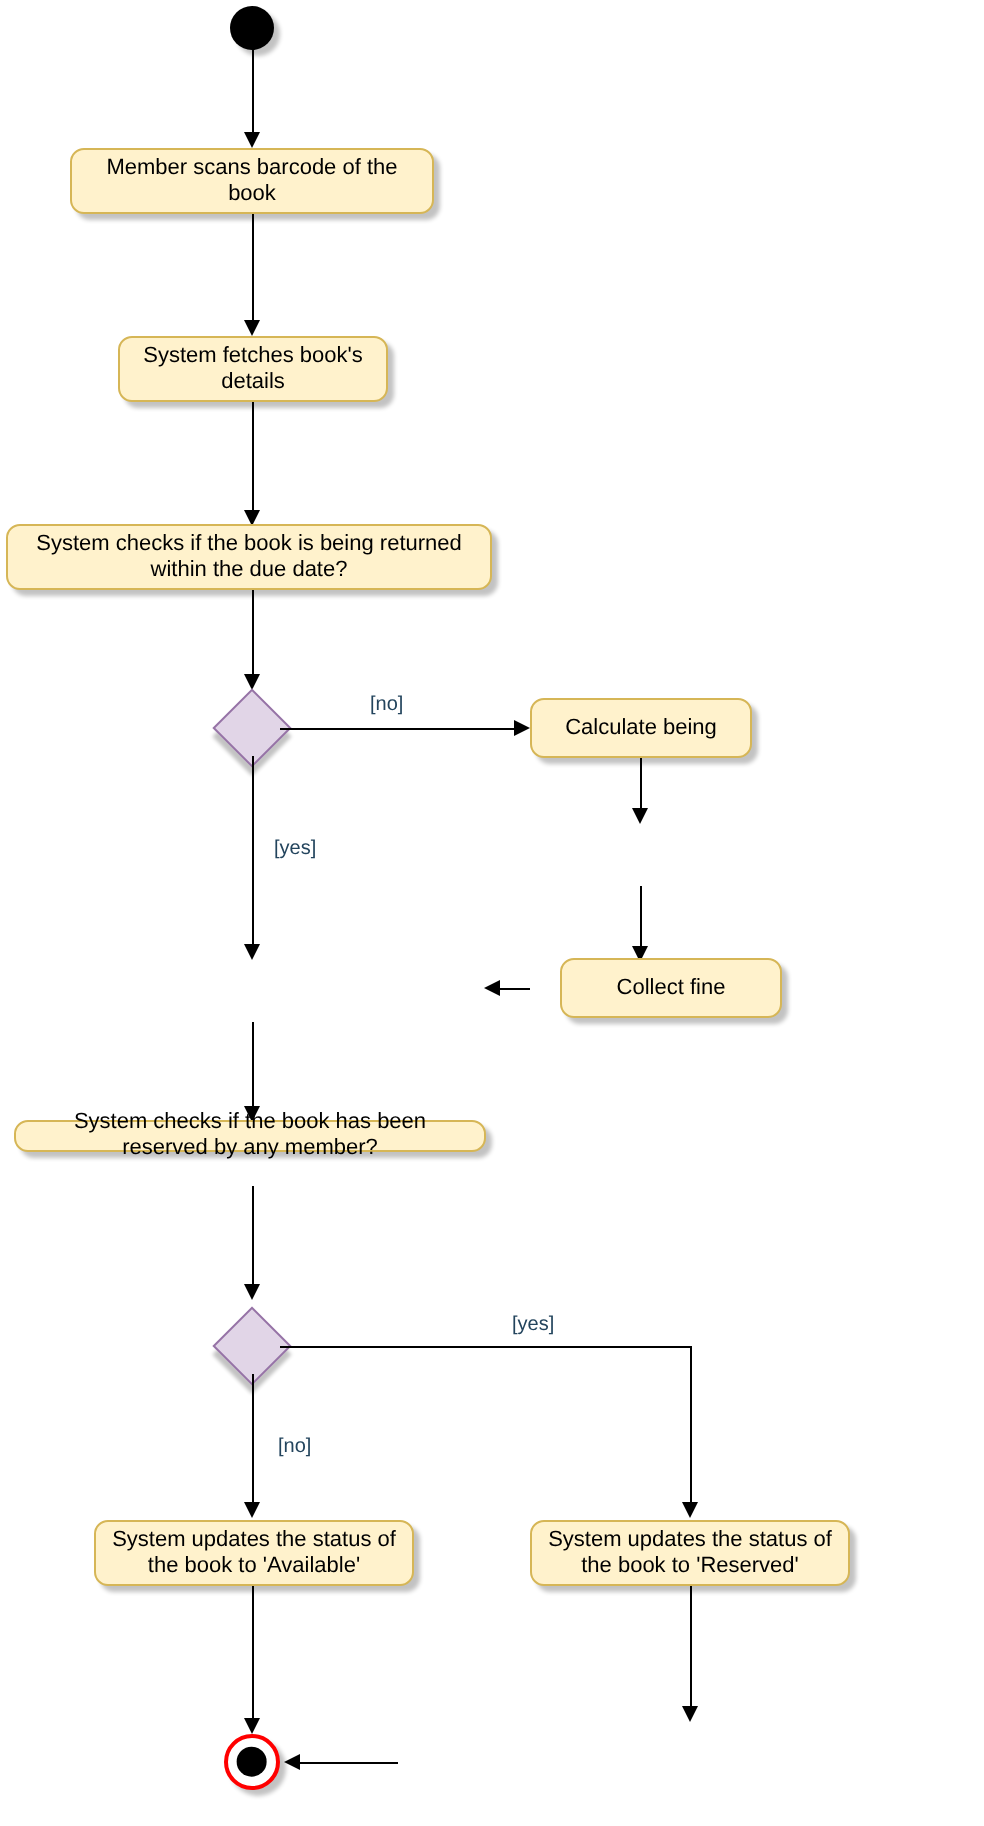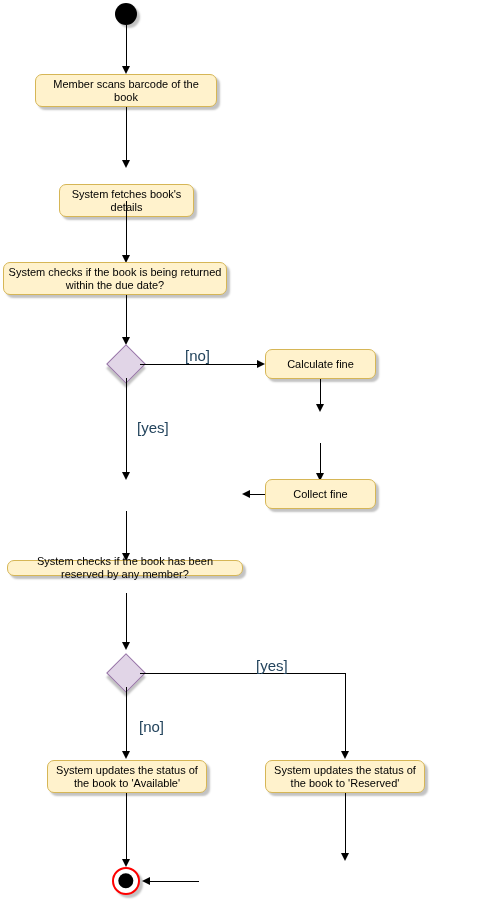--- a/index.html
+++ b/index.html
@@ -84,69 +84,69 @@
   .arrow-left{
     position:absolute;
     width:0;height:0;
     border-top:4.5px solid transparent;
     border-bottom:4.5px solid transparent;
     border-right:8px solid #000000;
   }
 
   .edge-label{
     position:absolute;
-    font-size:15px;
+    font-size:10px;
     color:#23445d;
     white-space:nowrap;
   }
 </style>
 </head>
 <body>
 
 <div id="canvas">
 
   <div class="start-node" style="left:115px;top:3px;width:22px;height:22px;"></div>
 
   <div class="edge-v" style="left:126px;top:25px;height:43px;"></div>
   <div class="arrow-down" style="left:121.5px;top:66px;"></div>
 
   <div class="node" style="left:35px;top:74px;width:182px;height:33px;">Member scans barcode of the
 book</div>
 
   <div class="edge-v" style="left:126px;top:107px;height:57px;"></div>
   <div class="arrow-down" style="left:121.5px;top:160px;"></div>
 
-  <div class="node" style="left:59px;top:168px;width:135px;height:33px;margin-top:16px;">System fetches book's
+  <div class="node" style="left:59px;top:168px;width:135px;height:33px;">System fetches book's
 details</div>
 
   <div class="edge-v" style="left:126px;top:201px;height:60px;"></div>
   <div class="arrow-down" style="left:121.5px;top:255px;"></div>
 
-  <div class="node" style="left:3px;top:262px;width:224px;height:33px;">System checks if the book is being returned
+  <div class="node" style="left:3px;top:262px;width:243px;height:33px;">System checks if the book is being returned
 within the due date?</div>
 
   <div class="edge-v" style="left:126px;top:295px;height:48px;"></div>
   <div class="arrow-down" style="left:121.5px;top:337px;"></div>
 
   <div class="diamond" style="left:112px;top:350px;width:28px;height:28px;"></div>
 
   <div class="edge-h" style="left:140px;top:364px;width:118px;"></div>
   <div class="arrow-right" style="left:257px;top:359.5px;"></div>
   <div class="edge-label" style="left:185px;top:347px;">[no]</div>
 
-  <div class="node" style="left:265px;top:349px;width:111px;height:30px;">Calculate fine</div>
+  <div class="node" style="left:265px;top:349px;width:111px;height:30px;">Calculate being</div>
 
   <div class="edge-v" style="left:320px;top:379px;height:30px;"></div>
   <div class="arrow-down" style="left:315.5px;top:404px;"></div>
 
 
   <div class="edge-v" style="left:320px;top:443px;height:36px;"></div>
   <div class="arrow-down" style="left:315.5px;top:473px;"></div>
 
-  <div class="node" style="left:265px;top:479px;width:111px;height:30px;">Collect fine</div>
+  <div class="node" style="left:280px;top:479px;width:111px;height:30px;">Collect fine</div>
 
   <div class="edge-h" style="left:250px;top:494px;width:15px;"></div>
   <div class="arrow-left" style="left:242px;top:489.5px;"></div>
 
   <div class="edge-v" style="left:126px;top:378px;height:100px;"></div>
   <div class="arrow-down" style="left:121.5px;top:472px;"></div>
   <div class="edge-label" style="left:137px;top:419px;">[yes]</div>
 
 
   <div class="edge-v" style="left:126px;top:511px;height:48px;"></div>

